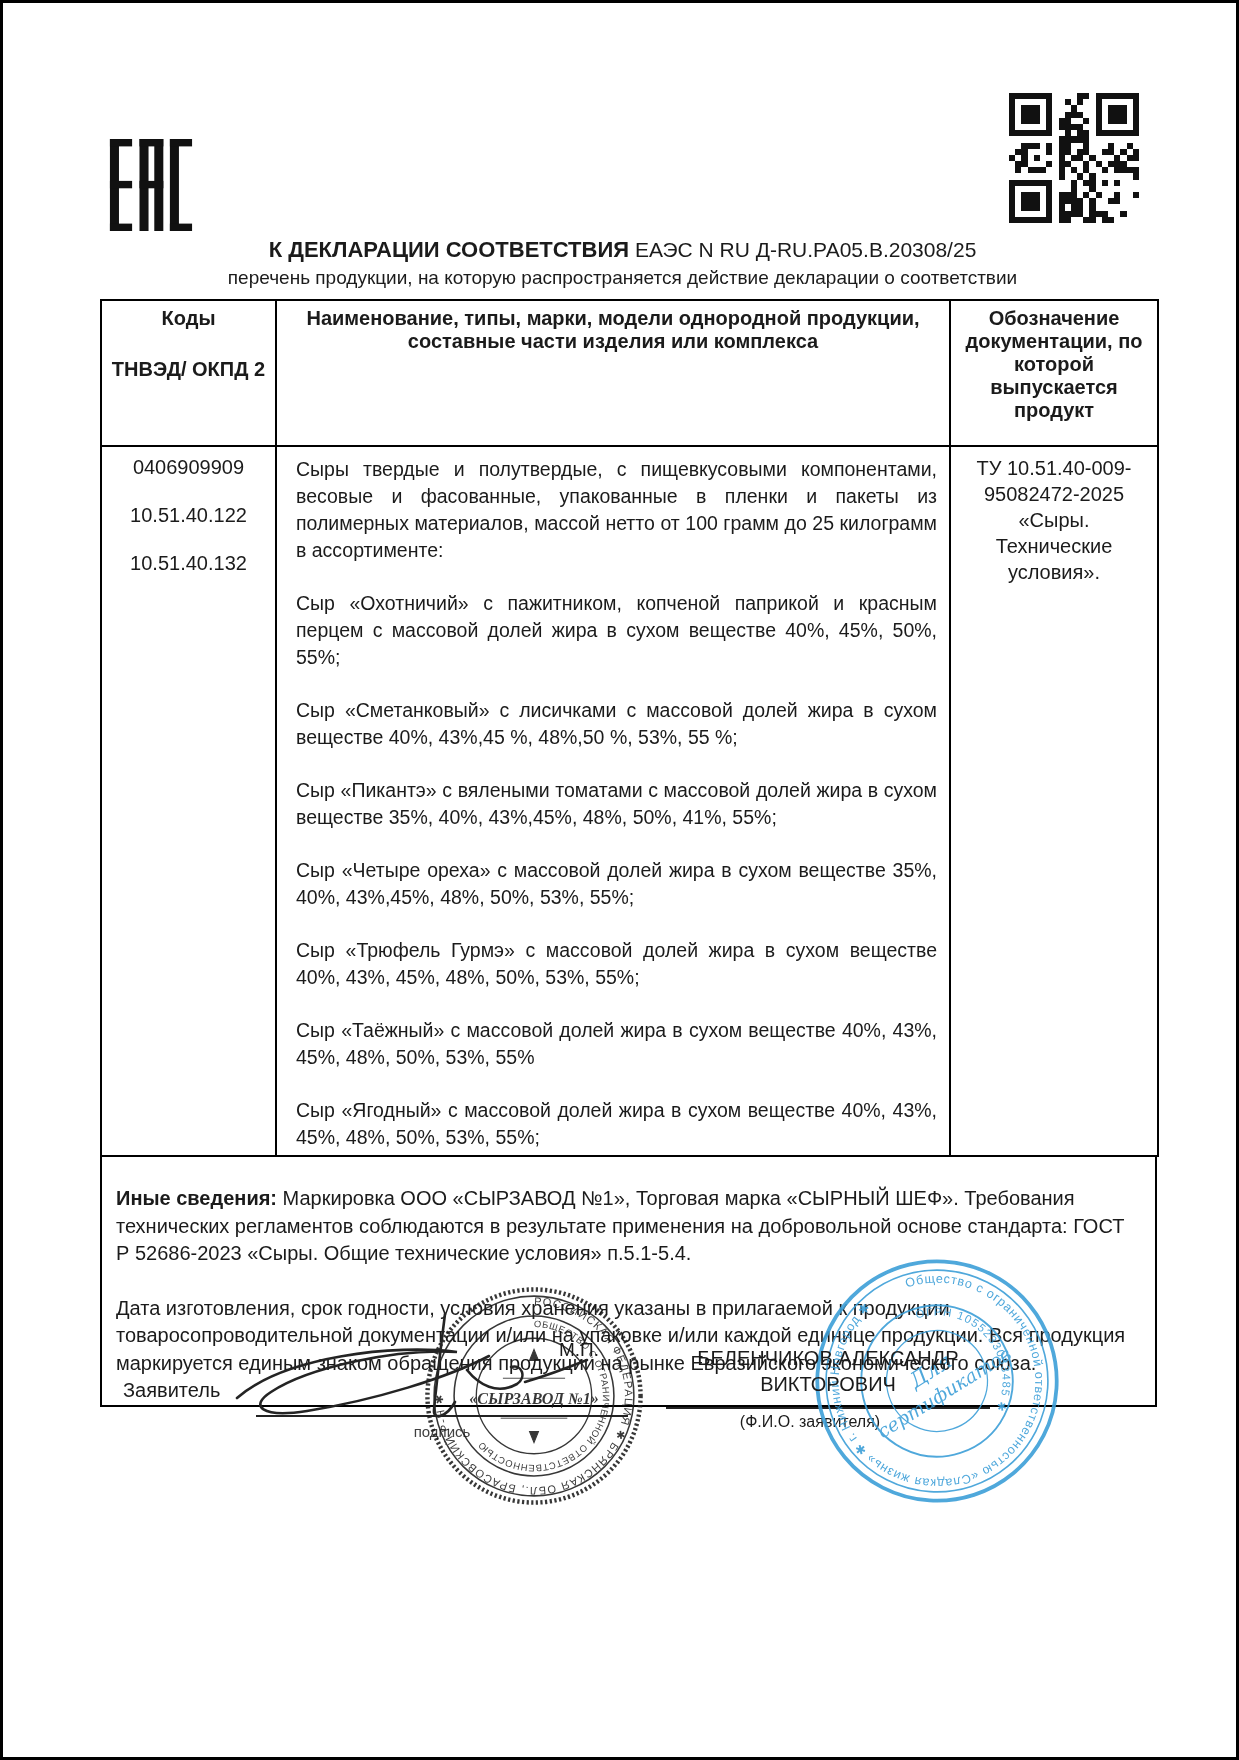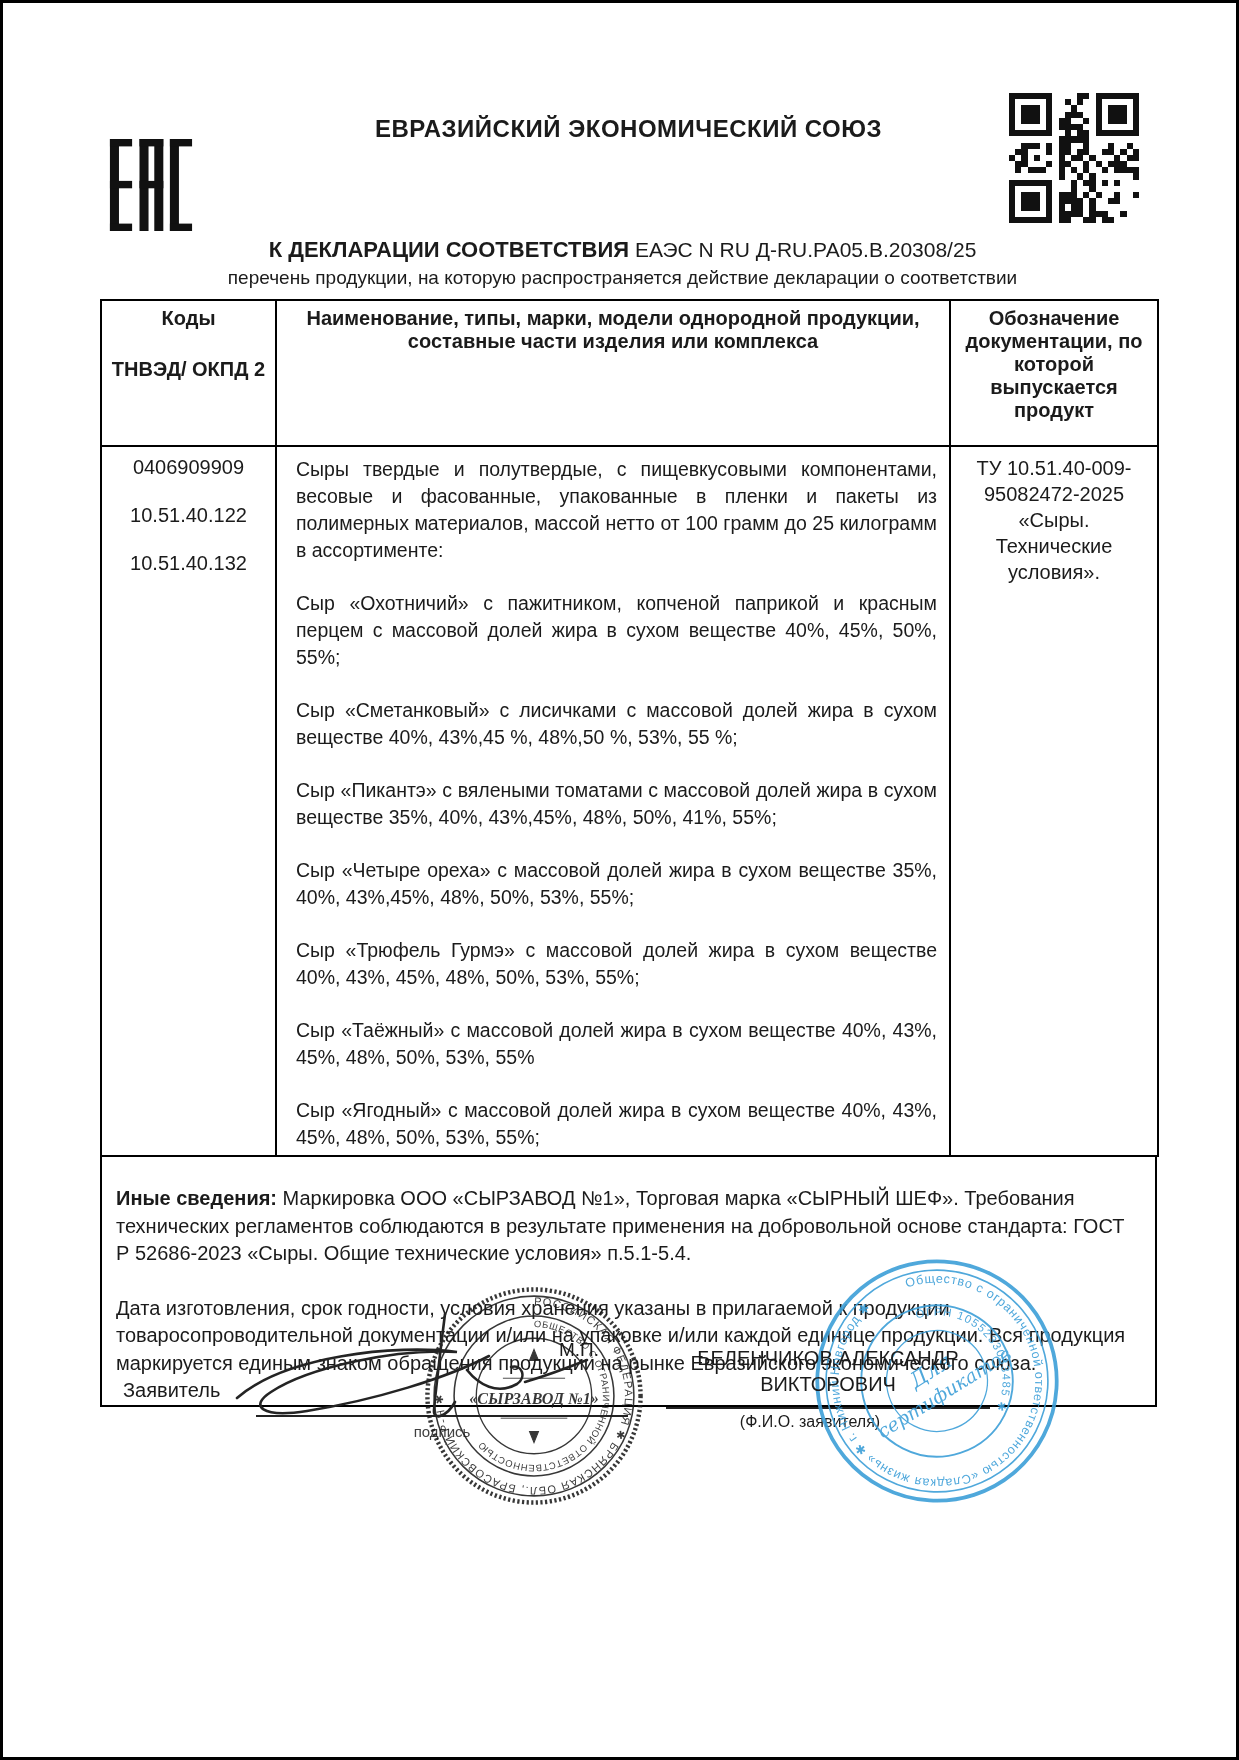--- a/index.html
+++ b/index.html
@@ -211,21 +211,20 @@
         <rect x="18" y="19" width="1" height="1"></rect>
         <rect x="8" y="20" width="1" height="1"></rect>
         <rect x="9" y="20" width="1" height="1"></rect>
         <rect x="12" y="20" width="1" height="1"></rect>
         <rect x="13" y="20" width="1" height="1"></rect>
         <rect x="15" y="20" width="1" height="1"></rect>
         <rect x="16" y="20" width="1" height="1"></rect>
       </svg>
   </div>
 
-  <div class="union-title">ЕВРАЗИЙСКИЙ ЭКОНОМИЧЕСКИЙ СОЮЗ</div>
   <div class="decl-line">
     <span class="b">К ДЕКЛАРАЦИИ СООТВЕТСТВИЯ</span>
     <span>ЕАЭС N RU Д-RU.РА05.В.20308/25</span>
   </div>
   <div class="subtitle">перечень продукции, на которую распространяется действие декларации о соответствии</div>
 
   <div class="content">
     <table class="decl">
       <colgroup>
           <col class="c1">

